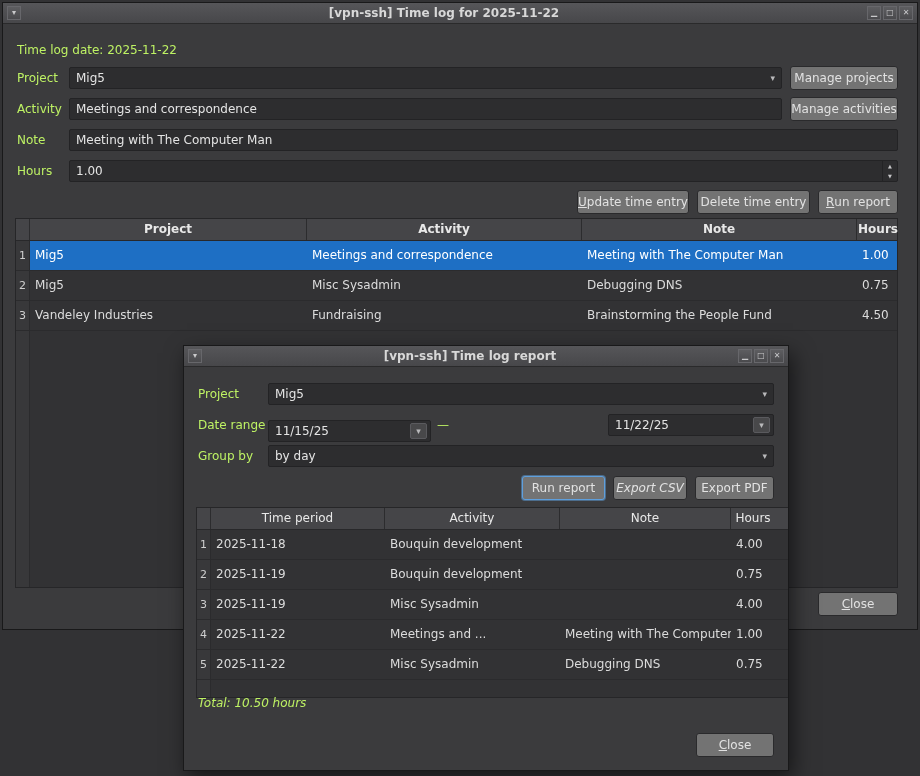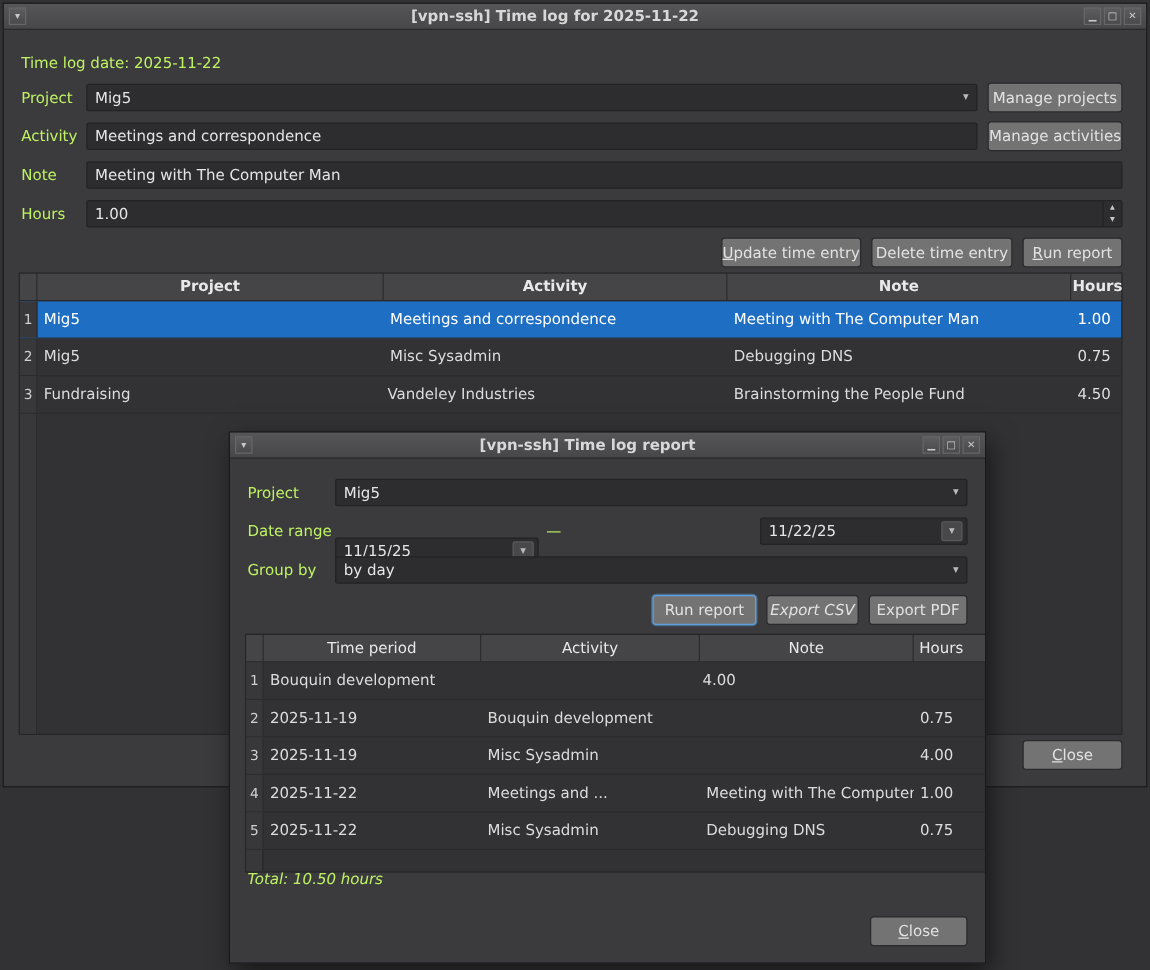--- a/index.html
+++ b/index.html
@@ -193,22 +193,22 @@
         </div>
         <div class="trow">
           <div class="tc num c0">2</div>
           <div class="tc c1">Mig5</div>
           <div class="tc c2">Misc Sysadmin</div>
           <div class="tc c3">Debugging DNS</div>
           <div class="tc c4">0.75</div>
         </div>
         <div class="trow">
           <div class="tc num c0">3</div>
+          <div class="tc c1">Vandeley Industries</div>
           <div class="tc c2">Fundraising</div>
-          <div class="tc c1">Vandeley Industries</div>
           <div class="tc c3">Brainstorming the People Fund</div>
           <div class="tc c4">4.50</div>
         </div>
       </div>
   </div>
 
   <button class="btn" style="left:815px; top:589px; width:80px;"><span class="mnemo">C</span>lose</button>
 </div>
 
 <div class="window dialog" style="left:183px; top:345px; width:606px; height:426px;">
@@ -229,21 +229,21 @@
     </div>
   </div>
 
   <div class="flabel" style="left:14px; top:37px;">Project</div>
   <div class="combo" style="left:84px; top:37px; width:506px;">
     <span class="ctext">Mig5</span>
     <span class="arrow">▾</span>
   </div>
 
   <div class="flabel" style="left:14px; top:68px;">Date range</div>
-  <div class="combo boxed" style="left:84px; top:84px; width:163px;">
+  <div class="combo boxed" style="left:84px; top:74px; width:163px;">
     <span class="ctext">11/15/25</span>
     <span class="arrow">▾</span>
   </div>
   <div class="flabel" style="left:253px; top:68px;">—</div>
   <div class="combo boxed" style="left:424px; top:68px; width:166px;">
     <span class="ctext">11/22/25</span>
     <span class="arrow">▾</span>
   </div>
 
   <div class="flabel" style="left:14px; top:99px;">Group by</div>
@@ -260,20 +260,21 @@
     <div class="tbl-head">
       <div class="hc c0"></div>
       <div class="hc c1">Time period</div>
       <div class="hc c2">Activity</div>
       <div class="hc c3">Note</div>
       <div class="hc c4">Hours</div>
     </div>
     <div class="tbl-body" style="height:167px;">
         <div class="trow">
           <div class="tc num c0">1</div>
+          <div class="tc c1">2025-11-18</div>
           <div class="tc c2">Bouquin development</div>
           <div class="tc c3"></div>
           <div class="tc c4">4.00</div>
         </div>
         <div class="trow">
           <div class="tc num c0">2</div>
           <div class="tc c1">2025-11-19</div>
           <div class="tc c2">Bouquin development</div>
           <div class="tc c3"></div>
           <div class="tc c4">0.75</div>

